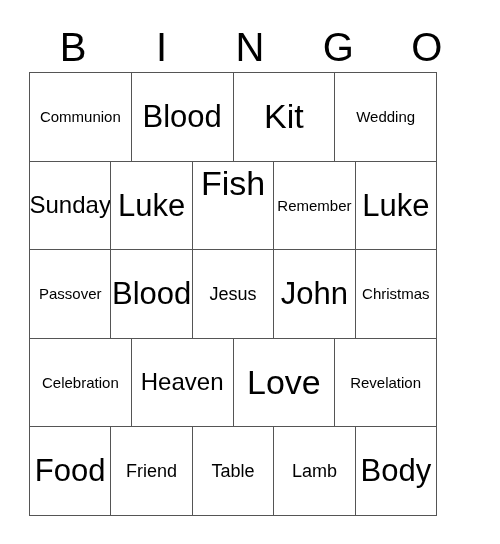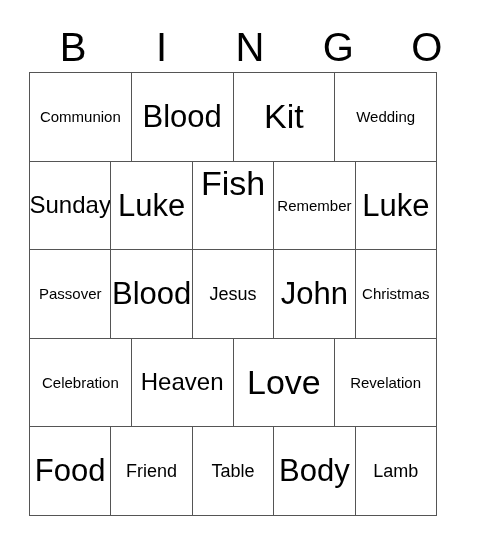--- a/index.html
+++ b/index.html
@@ -181,21 +181,21 @@
       <div class="cell align-upper">
         <span class="cell-text t-lg">Food</span>
       </div>
       <div class="cell align-upper">
         <span class="cell-text t-md">Friend</span>
       </div>
       <div class="cell align-upper">
         <span class="cell-text t-md">Table</span>
       </div>
       <div class="cell align-upper">
+        <span class="cell-text t-md">Lamb</span>
+      </div>
+      <div class="cell align-upper">
         <span class="cell-text t-lg">Body</span>
-      </div>
-      <div class="cell align-upper">
-        <span class="cell-text t-md">Lamb</span>
       </div>
     </div>
 
   </div>
 </div>
 
 </body></html>

